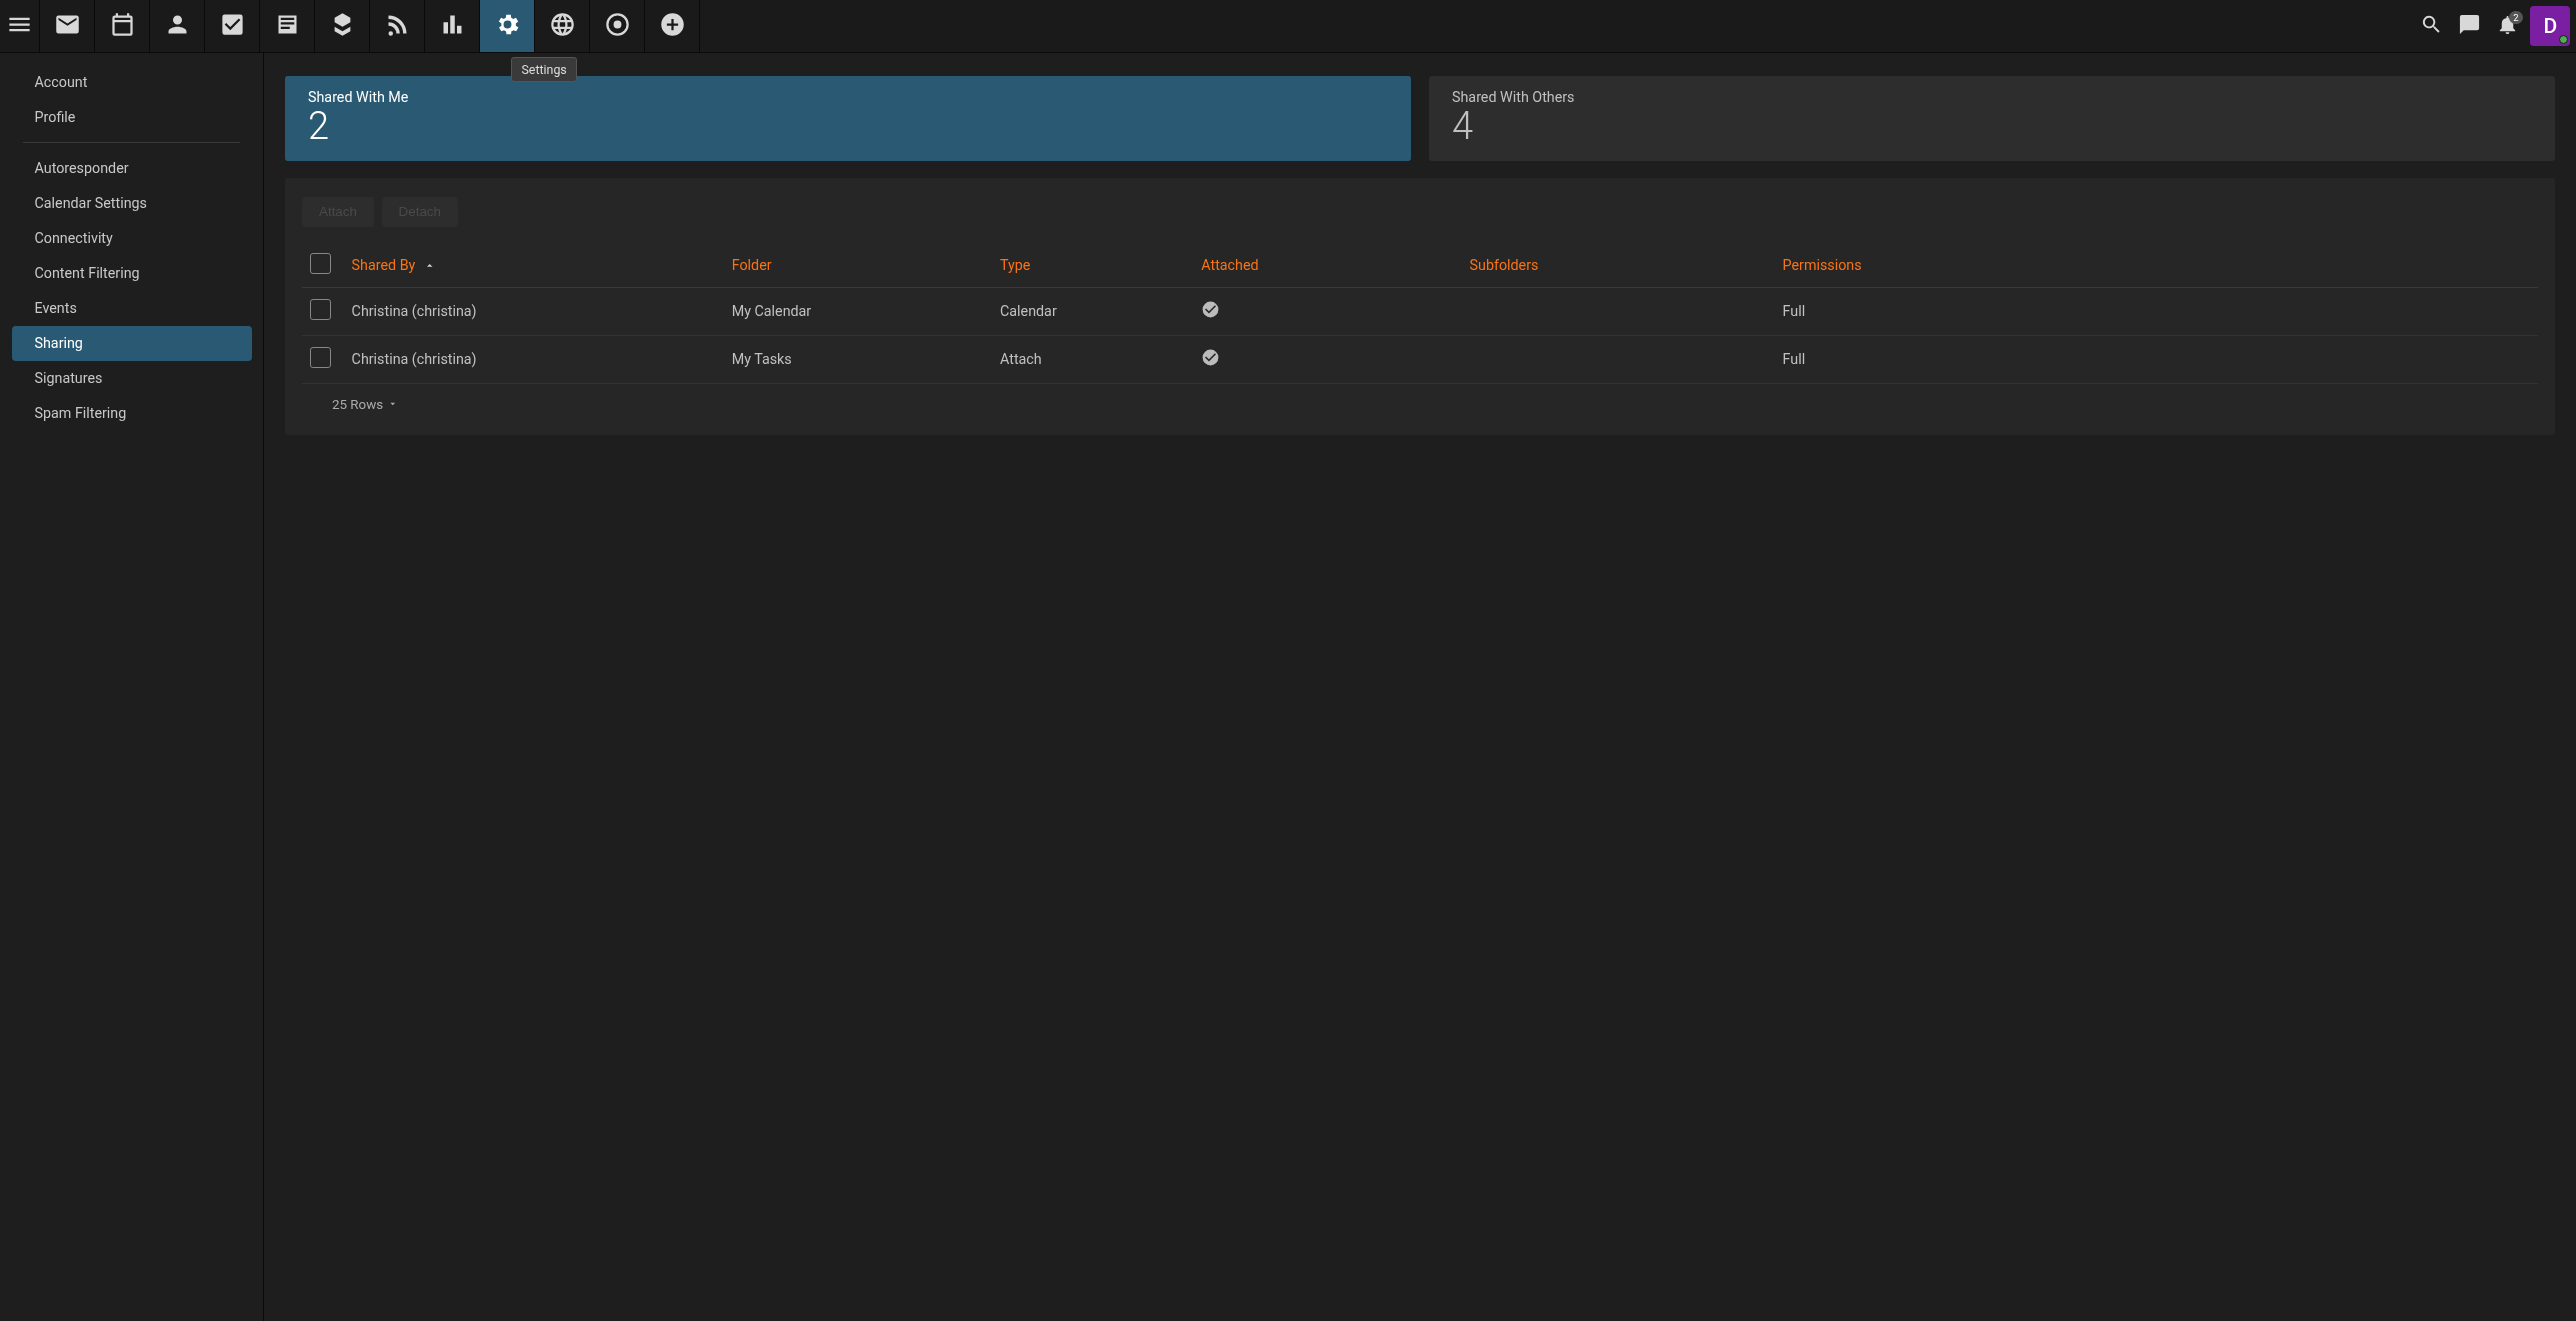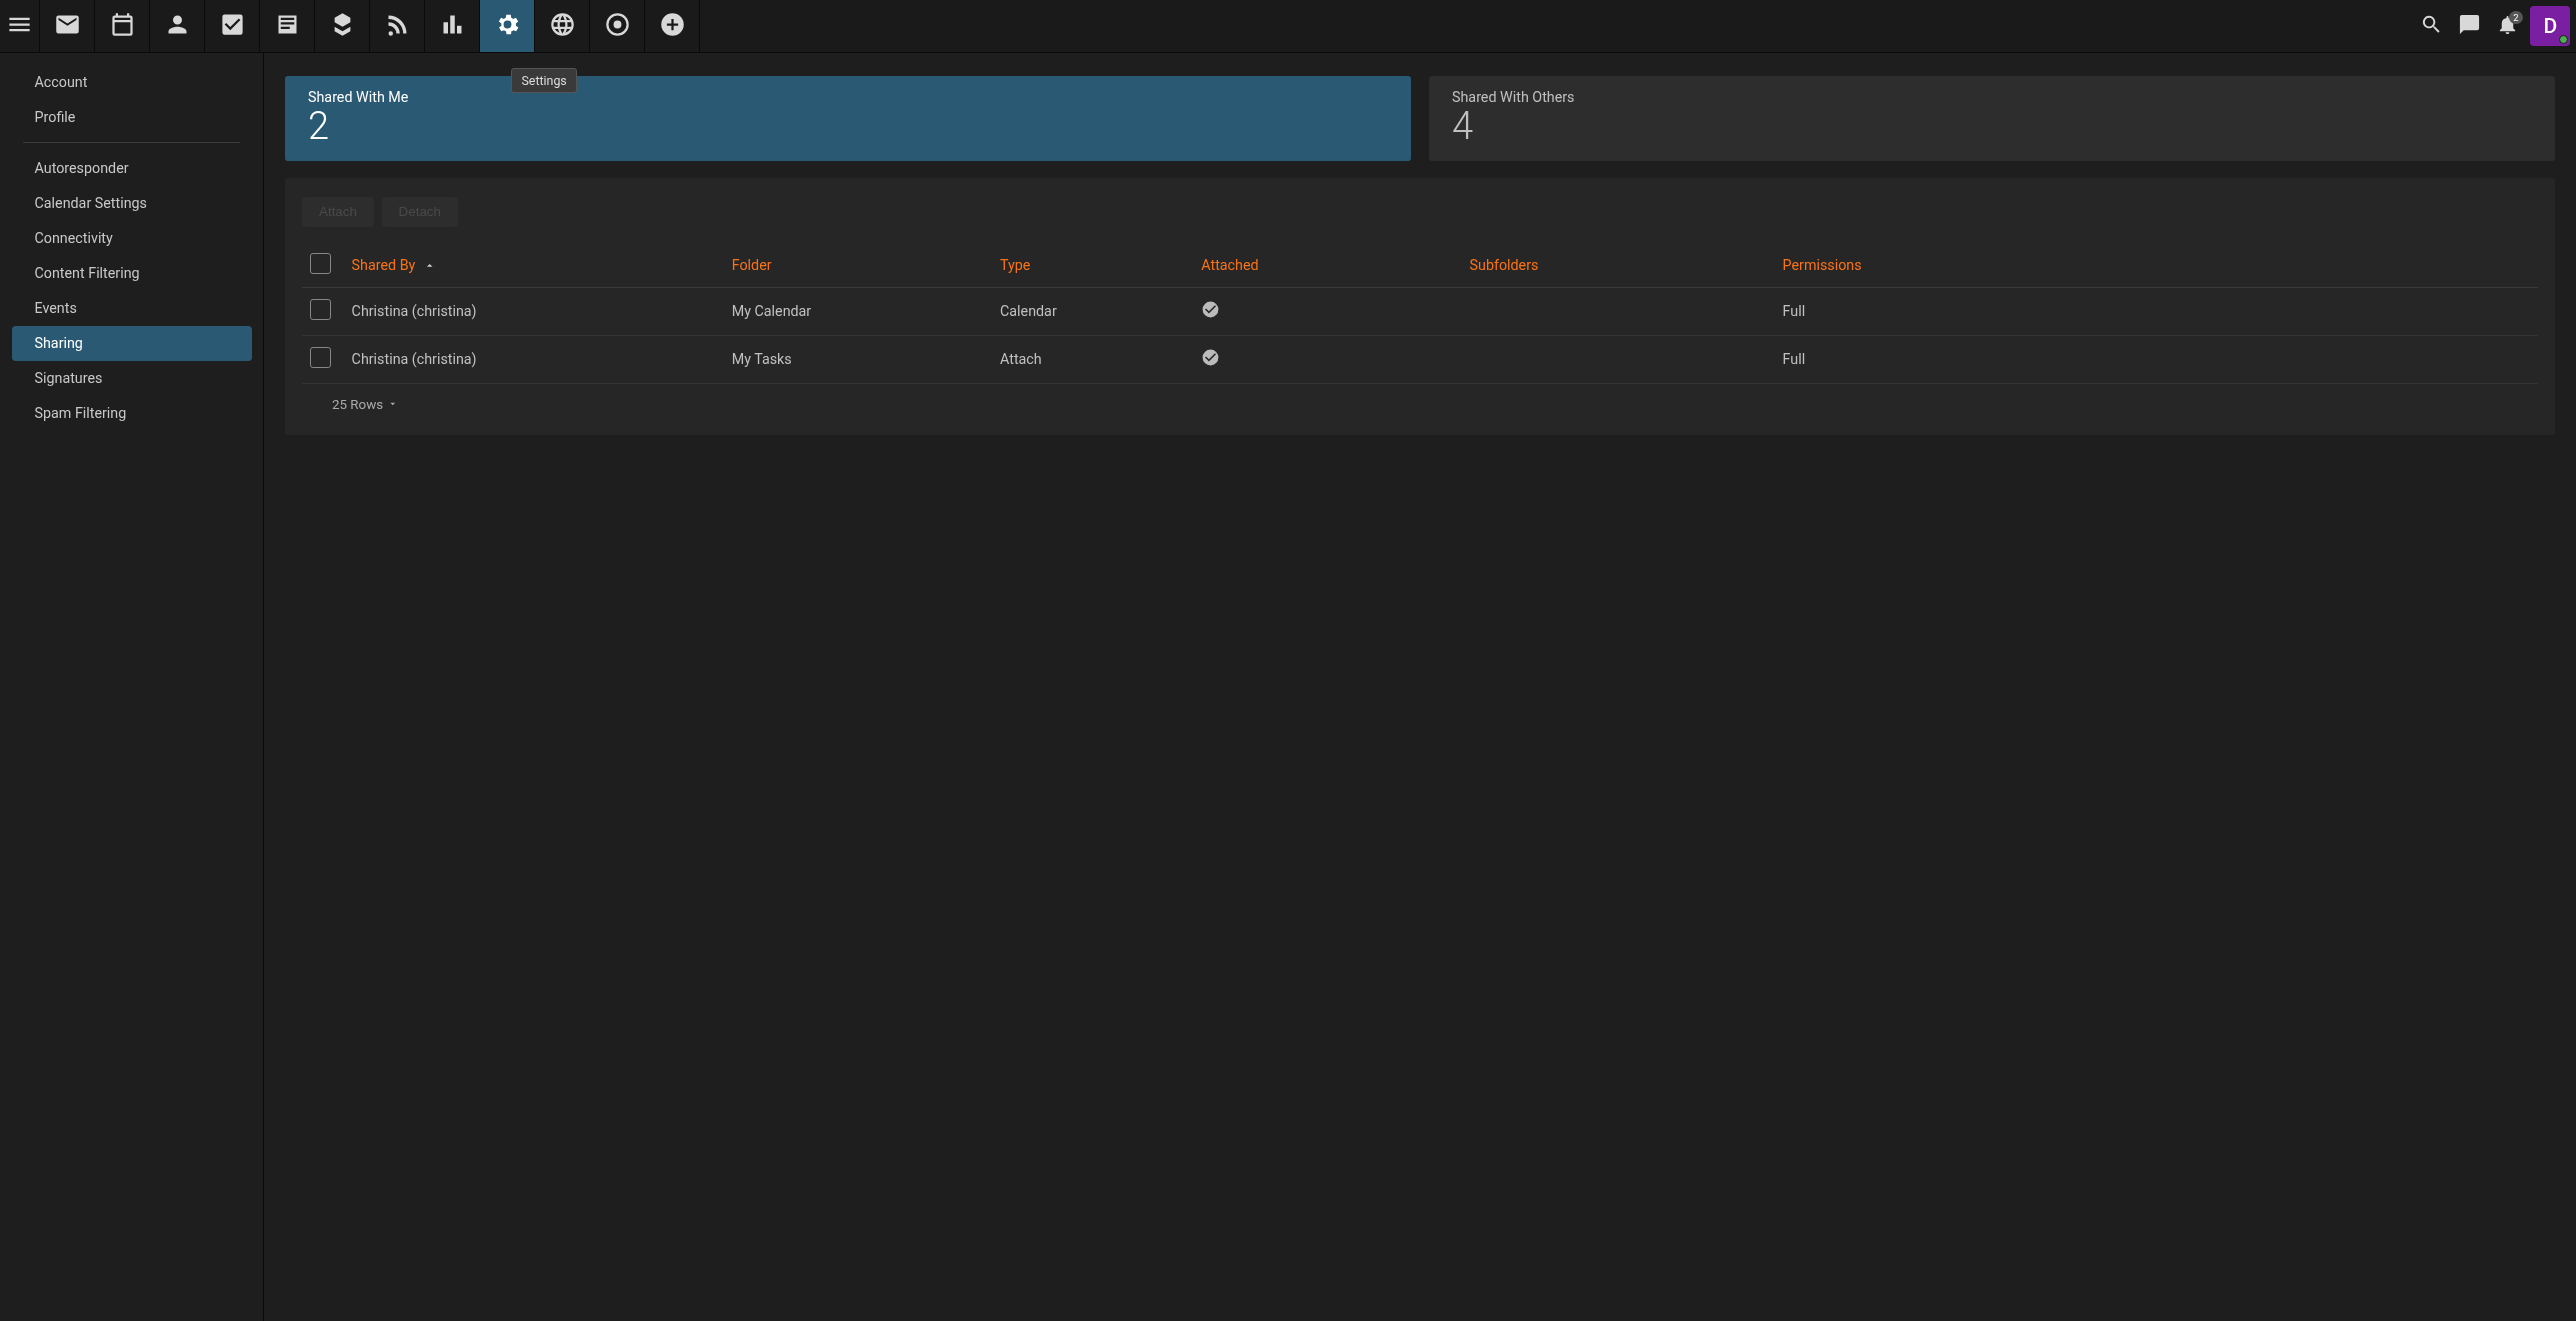--- a/index.html
+++ b/index.html
@@ -14,21 +14,21 @@
   .tb-btn.first { width: 40px; }
   .tb-btn.active { background: #2a5a73; }
   .tb-btn svg { width: 27px; height: 27px; fill: #d8d8d8; }
   .tb-btn.active svg { fill: #fff; }
   .tb-right-btn { width: 38px; height: 38px; display: flex; align-items: center; justify-content: center; cursor: pointer; position: relative; }
   .tb-right-btn svg { width: 23px; height: 23px; fill: #d8d8d8; }
   .badge { position: absolute; top: 3.8px; right: 3.8px; background: #555; color: #fff; font-size: 9.5px; line-height: 13.4px; min-width: 13.4px; text-align: center; border-radius: 6.7px; padding: 0 2.9px; }
   .avatar { width: 40px; height: 40px; border-radius: 3.8px; background: #7b1fa2; color: #fff; font-size: 21px; font-weight: 500; display: flex; align-items: center; justify-content: center; margin-left: 3.8px; position: relative; }
   .presence { position: absolute; bottom: 1.9px; right: 1.9px; width: 9.5px; height: 9.5px; border-radius: 50%; background: #4caf50; border: 1px solid #1a1a1a; }
 
-  .tooltip { position: absolute; top: 68px; left: 511px; background: #3a3a3a; border: 1px solid #555; border-radius: 2.9px; padding: 3.8px 9.5px; font-size: 12.4px; color: #ddd; pointer-events: none; z-index: 50; }
+  .tooltip { position: absolute; top: 57px; left: 511px; background: #3a3a3a; border: 1px solid #555; border-radius: 2.9px; padding: 3.8px 9.5px; font-size: 12.4px; color: #ddd; pointer-events: none; z-index: 50; }
 
   
   .body { flex: 1; display: flex; overflow: hidden; }
   .sidebar { width: 264px; background: #1e1e1e; border-right: 1px solid #0a0a0a; padding: 11.5px 0; overflow-y: auto; }
   .side-item { padding: 9.5px 23px; font-size: 14.3px; color: #c8c8c8; cursor: pointer; border-radius: 3.8px; margin: 0 11.5px; }
   .side-item.active { background: #2a5a73; color: #fff; }
   .side-divider { height: 1px; background: #3a3a3a; margin: 7.6px 23px; }
 
   .main { flex: 1; padding: 23px 21px; overflow-y: auto; }
 

